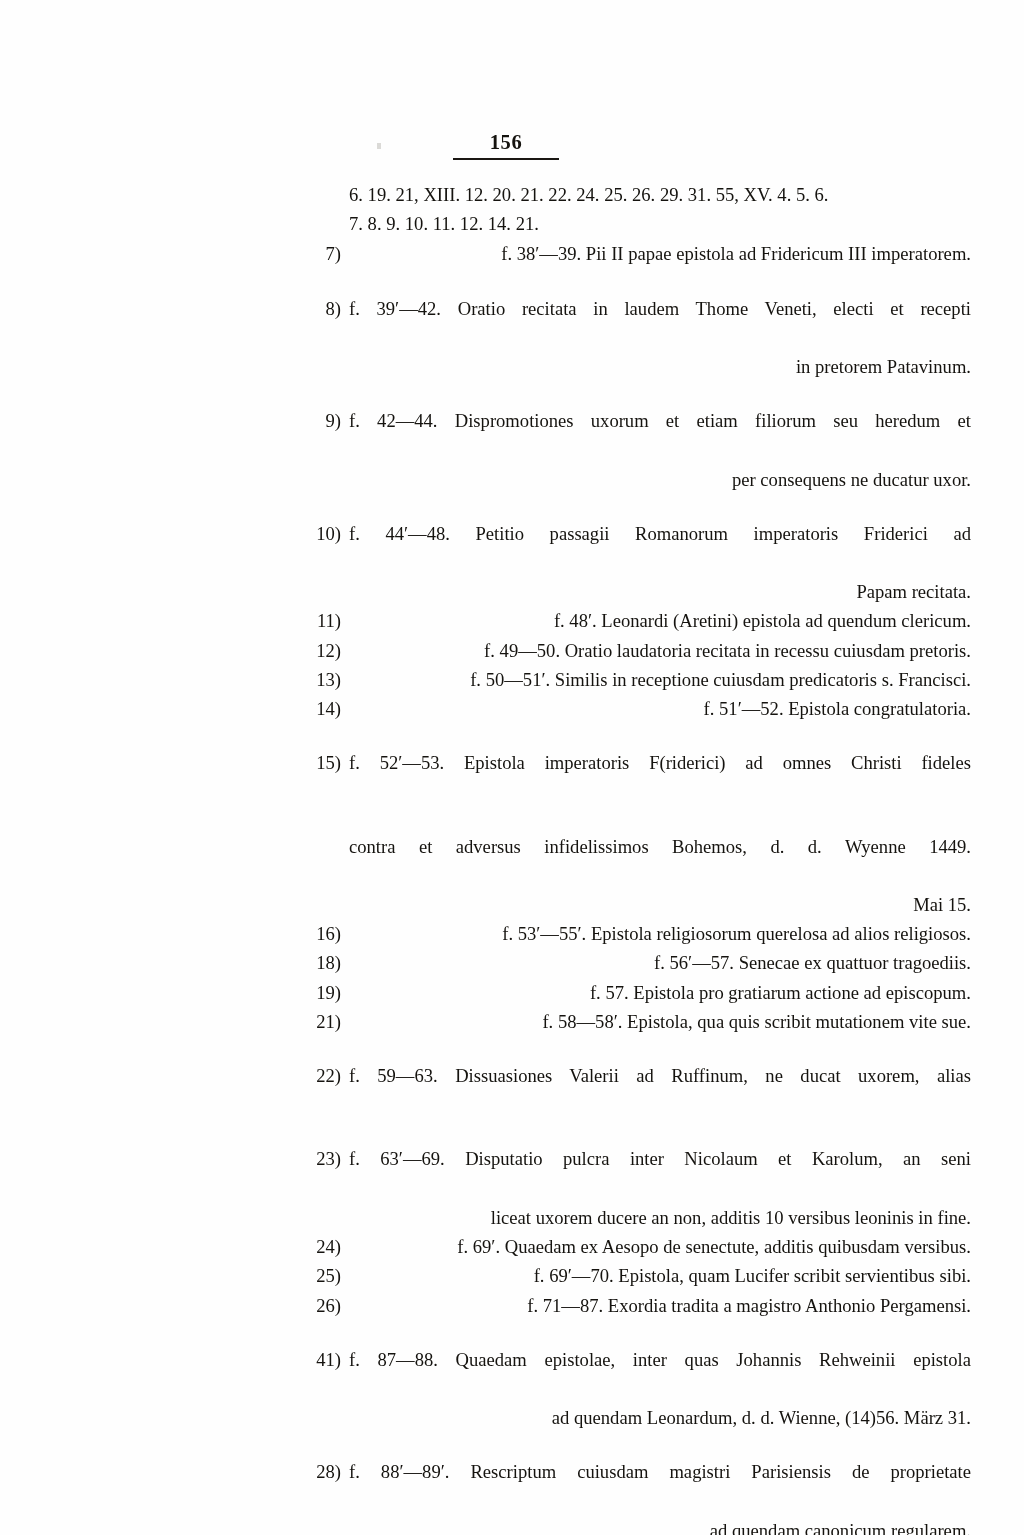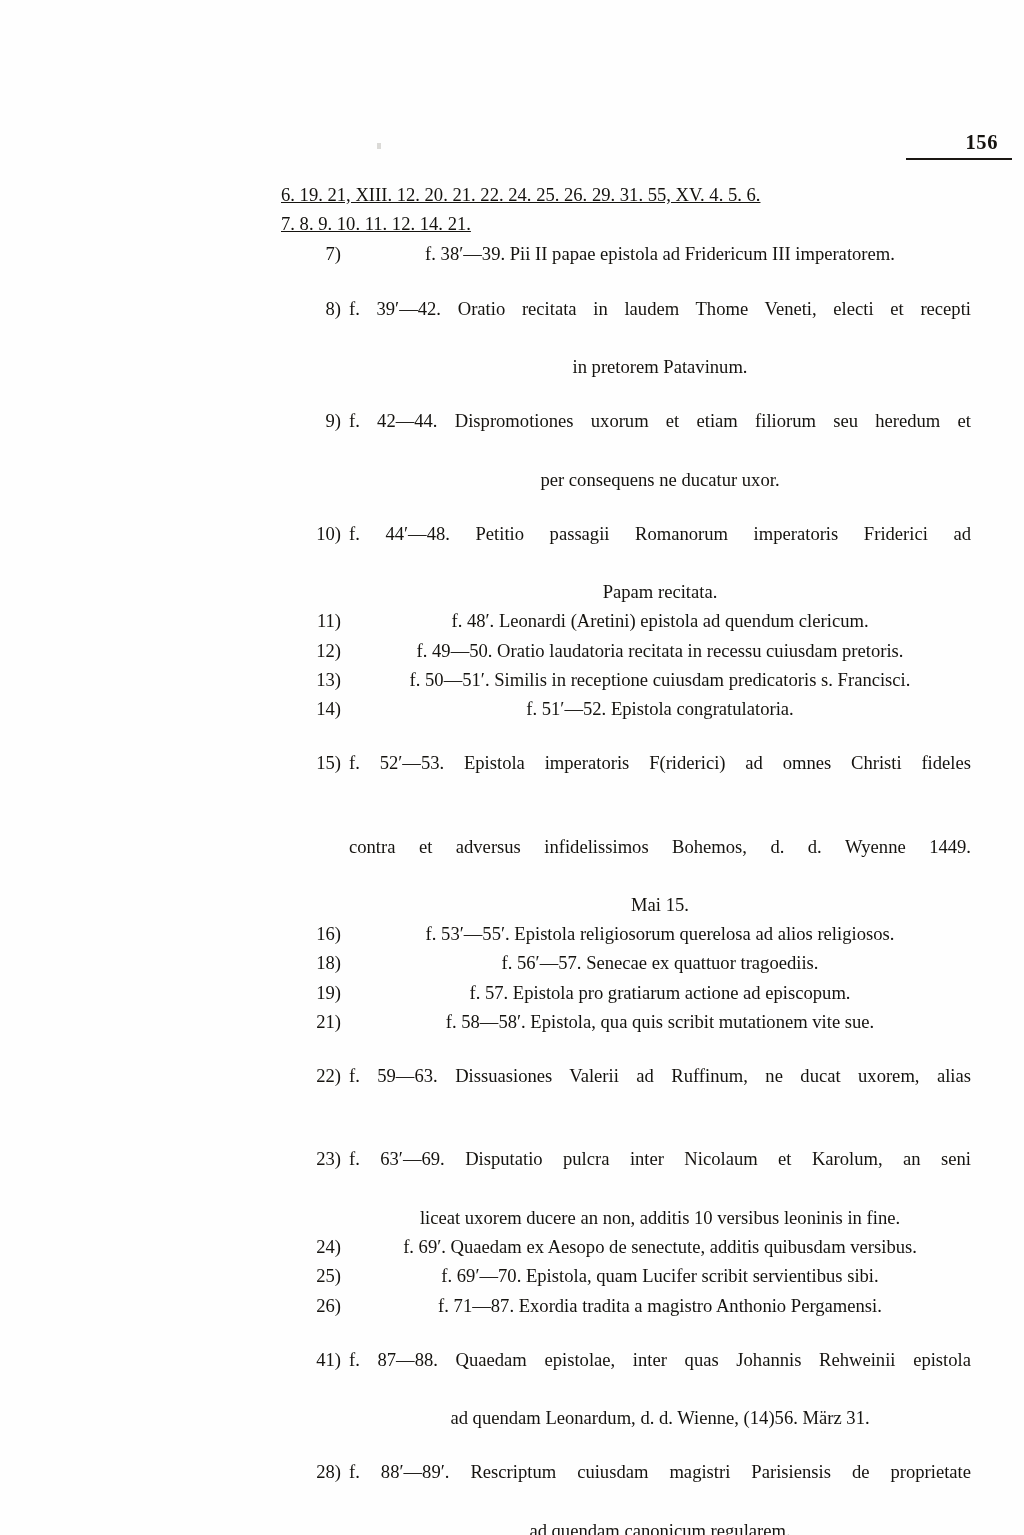--- a/index.html
+++ b/index.html
@@ -22,21 +22,21 @@
     inset: 0;
     background: #fefefe;
   }
 
   
   .header {
     position: absolute;
     top: 132px;
     left: 0;
     width: 1012px;
-    text-align: right;
+    text-align: center;
   }
   .folio-number {
     display: inline-block;
     font-size: 20.5px;
     font-weight: bold;
     letter-spacing: 0.6px;
     line-height: 1;
     padding: 0 14px 5px 14px;
     border-bottom: 2.4px solid #1a1713;
     min-width: 78px;
@@ -58,22 +58,22 @@
     left: 281px;
     top: 180px;
     width: 690px;
     font-size: 18.6px;
     line-height: 29.2px;
   }
 
   
   .runover-group { margin-bottom: 1px; }
   .runover {
+    margin-left: 68px;
     white-space: nowrap;
-    text-decoration: underline;
   }
 
   .entry {
     position: relative;
     padding-left: 68px;      
     text-align: justify;
     text-justify: inter-word;
   }
   .entry .marker {
     position: absolute;
@@ -84,21 +84,21 @@
     white-space: nowrap;
   }
   
   .entry .body { display: block; }
   .entry .body > .ln {
     display: block;
     text-align: justify;
     text-justify: inter-word;
   }
   .entry .body > .ln:last-child {
-    text-align: center;
+    text-align: right;
   }
   .entry .body > .ln.full {
     
     text-align: justify;
     margin-top: 25px;
   }
   .entry .body > .ln.full::after {
     content: "";
     display: inline-block;
     width: 100%;

